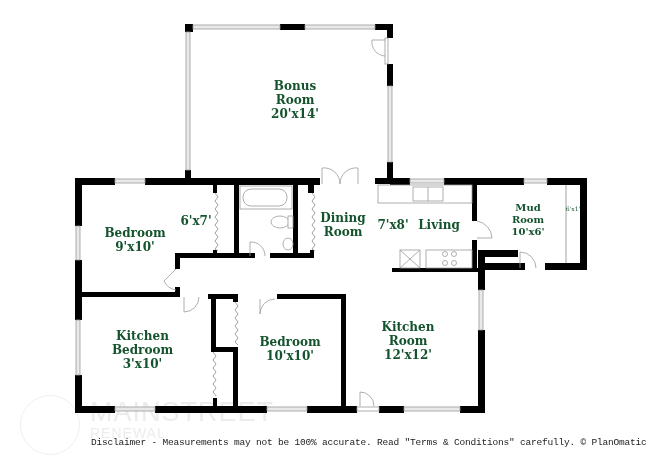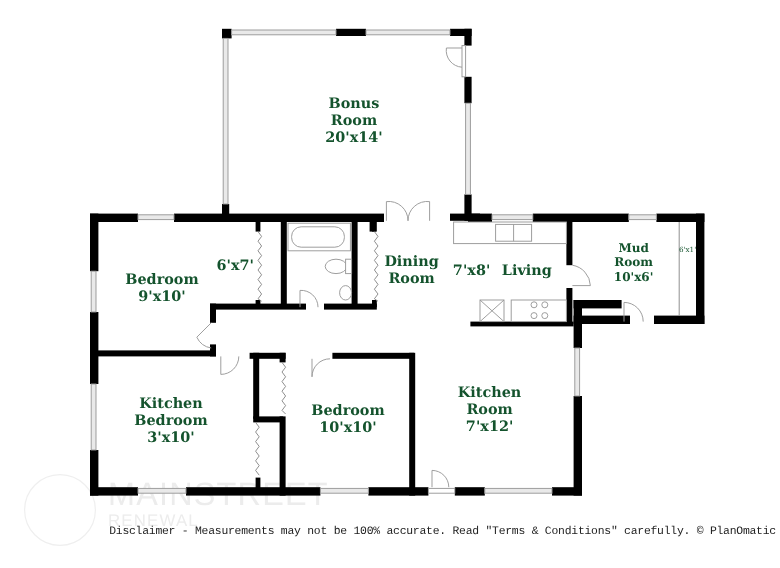--- a/index.html
+++ b/index.html
@@ -226,16 +226,16 @@
 </div>
 
 <div class="label lbl-12" style="left:250px;top:335px;width:80px;">
   <span>Bedroom</span>
   <span>10'x10'</span>
 </div>
 
 <div class="label lbl-12" style="left:375px;top:320px;width:66px;">
   <span>Kitchen</span>
   <span>Room</span>
-  <span>7'x12'</span>
+  <span>12'x12'</span>
 </div>
 
 <div class="disclaimer">Disclaimer - Measurements may not be 100% accurate. Read "Terms &amp; Conditions" carefully. © PlanOmatic</div>
 
 </body></html>

